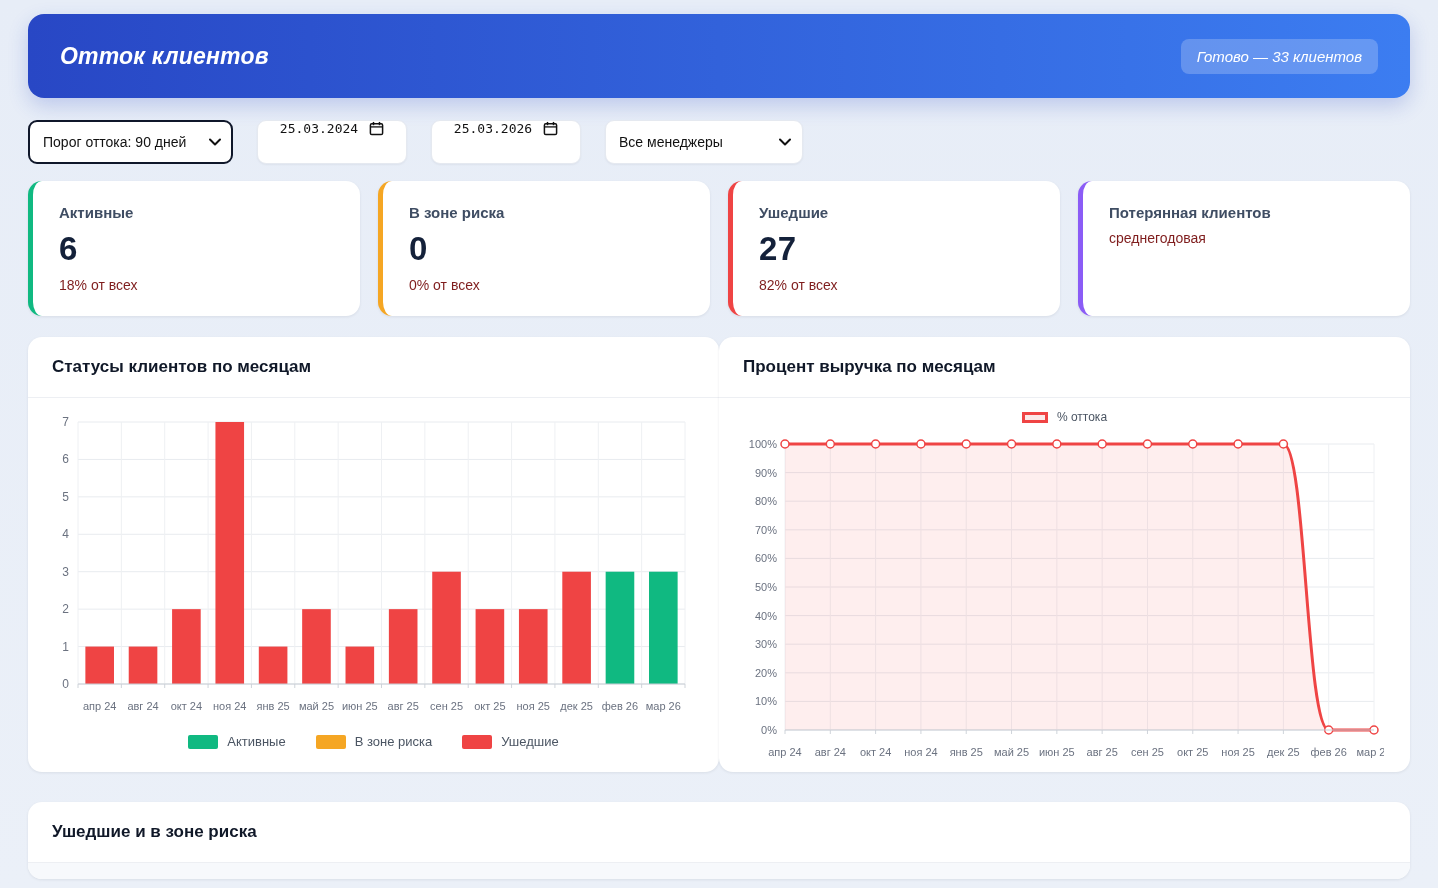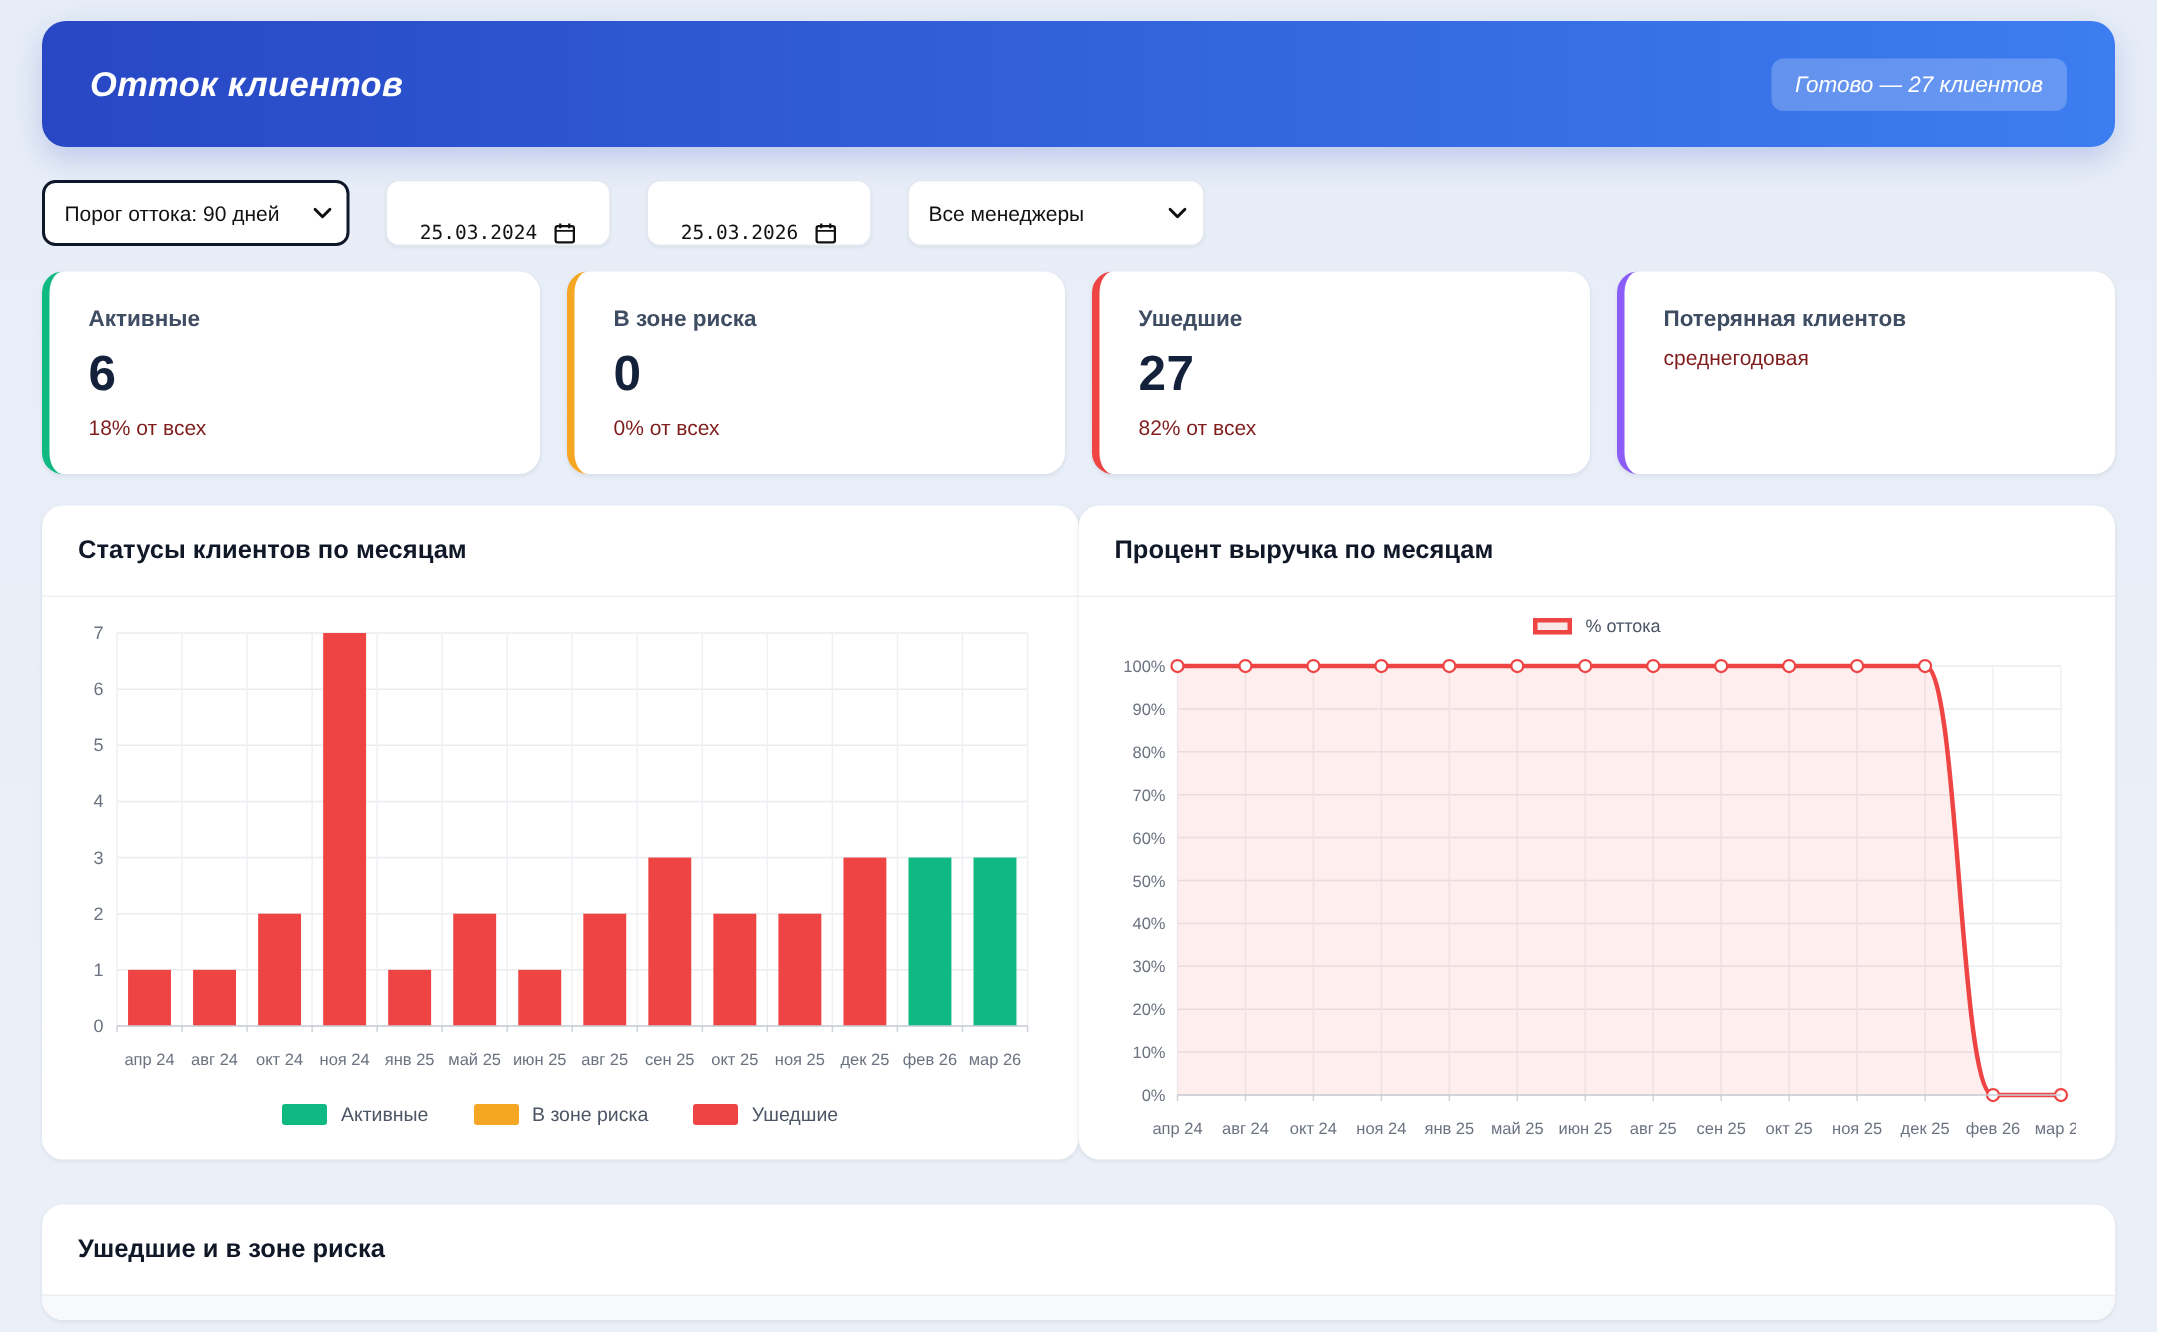--- a/index.html
+++ b/index.html
@@ -30,21 +30,21 @@
     appearance:none; -webkit-appearance:none; height:44px; border-radius:9px;
     background:#fff; font-size:14px; color:#111; padding:0 34px 0 13px;
     font-family:Liberation Sans, sans-serif; cursor:pointer;
   }
   .sel-threshold { border:2px solid #0f172a; width:205px; }
   .sel-manager { border:1px solid #e5e9f0; width:198px; box-shadow:0 1px 2px rgba(16,24,40,.05); }
   .chev { position:absolute; right:12px; top:50%; transform:translateY(-50%);
     pointer-events:none; display:flex; }
   .datebox {
     width:150px; height:44px; background:#fff; border:1px solid #e5e9f0; border-radius:9px;
-    display:flex; align-items:flex-end; justify-content:center; gap:11px;
+    display:flex; align-items:flex-start; justify-content:center; gap:11px;
     box-shadow:0 1px 2px rgba(16,24,40,.05); cursor:text;
     font-family:"DejaVu Sans Mono",monospace; font-size:13px; color:#111;
   }
 
   
   .stats { display:grid; grid-template-columns:repeat(4,1fr); gap:18px; margin-top:17px; }
   .stat { background:#fff; border-radius:14px; border-left:5px solid #ccc;
     padding:23px 26px; height:135px; box-shadow:0 1px 3px rgba(16,24,40,.08); }
   .stat .lbl { font-size:15px; font-weight:700; color:#3f4d63; }
   .stat .val { font-size:33px; font-weight:800; color:#14213a; margin-top:9px; letter-spacing:.3px; white-space:nowrap; }
@@ -68,21 +68,21 @@
   .bottom { margin-top:30px; }
   .bottom .strip { height:16px; background:#f7f9fc; }
 </style>
 </head>
 <body>
 
 <div class="wrap">
 
   <div class="hdr">
     <div class="hdr-title">Отток клиентов</div>
-    <div class="badge">Готово — 27 клиентов</div>
+    <div class="badge">Готово — 33 клиентов</div>
   </div>
 
   <div class="filters">
     <div class="sel-wrap">
       <select class="sel-threshold">
         <option>Порог оттока: 90 дней</option>
       </select>
       <span class="chev">
         <svg width="12" height="8" viewBox="0 0 12 8">
             <path d="M1 1.5 L6 6.5 L11 1.5" fill="none" stroke="#111" stroke-width="2" stroke-linecap="round" stroke-linejoin="round"></path>

